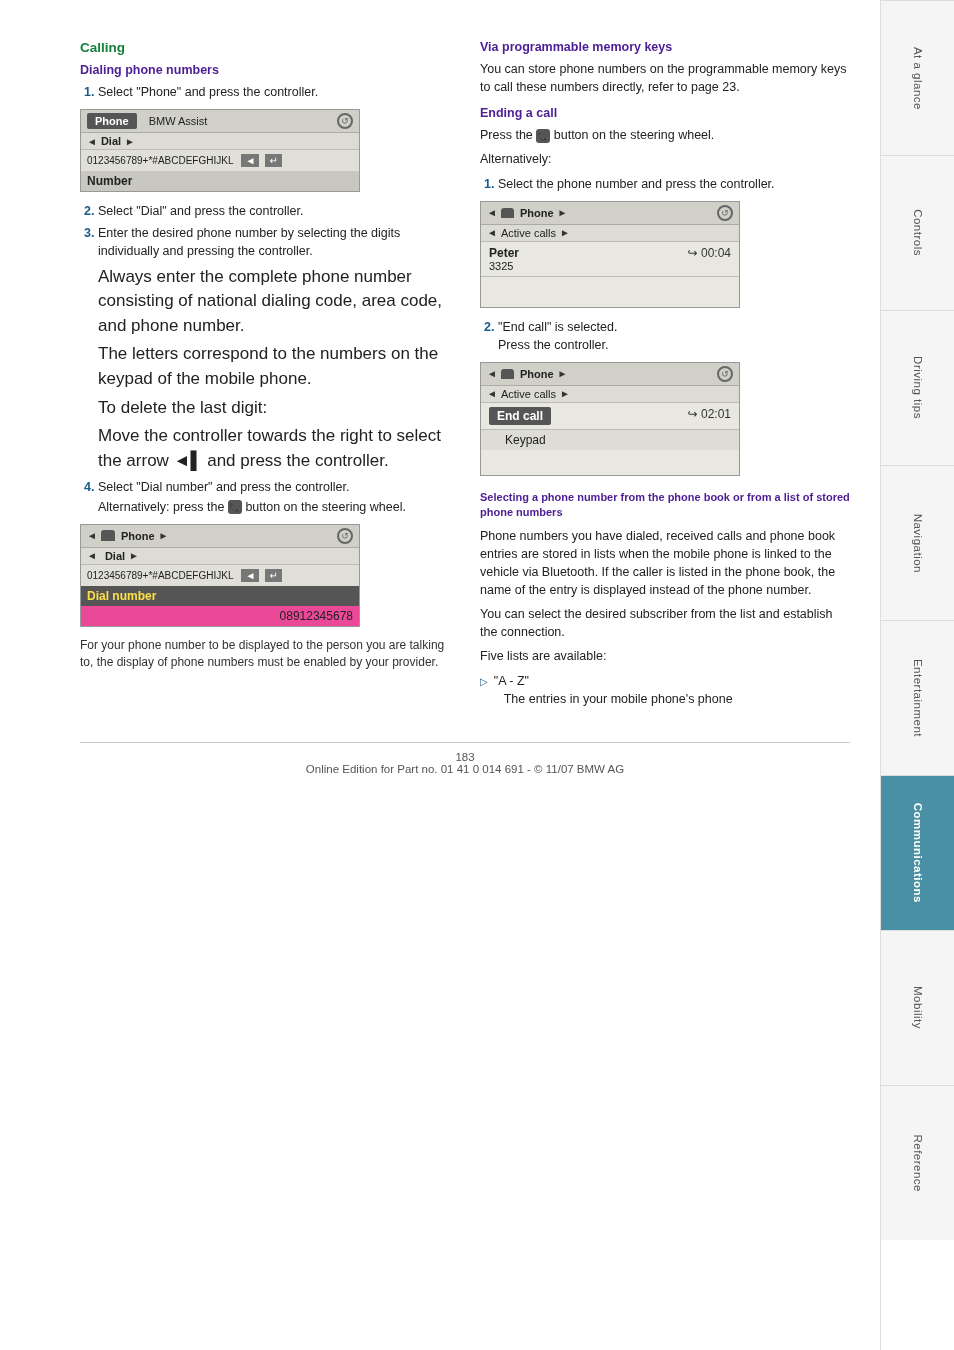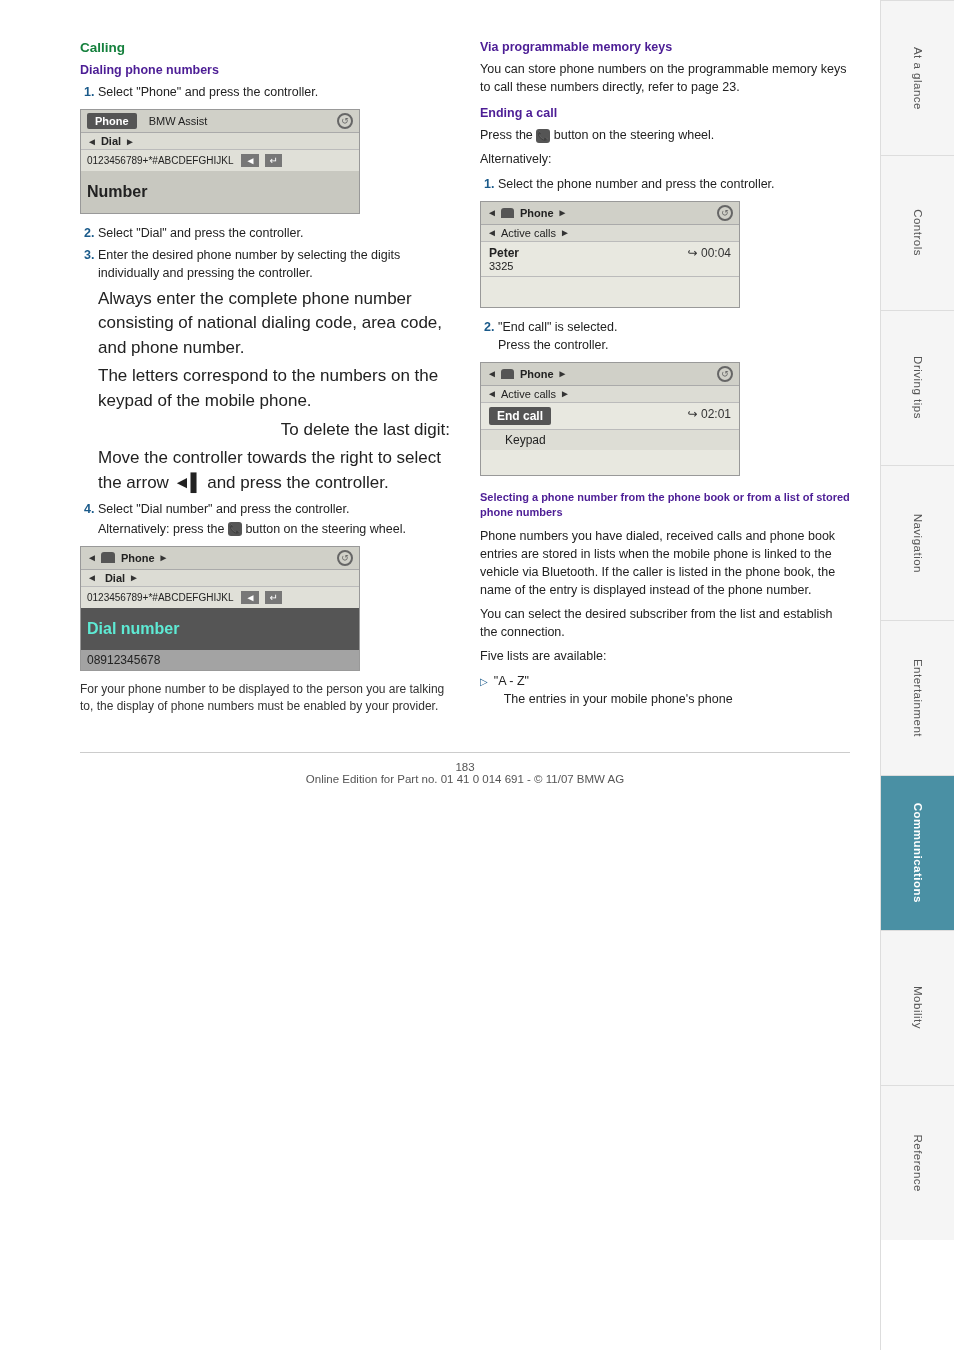--- a/index.html
+++ b/index.html
@@ -138,29 +138,30 @@
     }
     .phone-keyboard-row {
       padding: 4px 6px;
       font-size: 11px;
       background: #e0e0d8;
       display: flex;
       align-items: center;
       gap: 4px;
     }
     .phone-label-row {
-      padding: 12px 6px;
-      font-weight: bold;
-      font-size: 16px;
+      padding: 3px 6px;
+      font-weight: bold;
+      font-size: 12px;
       background: #c8c8c0;
     }
     .phone-value-row {
       padding: 3px 6px;
       font-size: 12px;
-      background: #a3a3a3;
+      background: #ec4899;
+      text-align: right;
     }
 
     
     .phone-call-row {
       display: flex;
       align-items: flex-start;
       justify-content: space-between;
       padding: 4px 8px;
       border-bottom: 1px solid #bbb;
     }
@@ -273,21 +274,21 @@
       </div>
 
       <ol class="steps-list" start="2">
         <li>
           <span>Select "Dial" and press the controller.</span>
         </li>
         <li>
           <span>Enter the desired phone number by selecting the digits individually and pressing the controller.</span>
           <div class="indent-text" style="margin-left:0;margin-top:4px;">Always enter the complete phone number consisting of national dialing code, area code, and phone number.</div>
           <div class="indent-text" style="margin-left:0;">The letters correspond to the numbers on the keypad of the mobile phone.</div>
-          <div class="indent-text" style="margin-left:0;margin-top:4px;text-align:right;">To delete the last digit:</div>
+          <div class="indent-text" style="margin-left:0;margin-top:4px;">To delete the last digit:</div>
           <div class="indent-text" style="margin-left:0;">
             Move the controller towards the right to select the arrow <strong>◄▌</strong> and press the controller.
           </div>
         </li>
         <li style="margin-top:4px;">
           <span>Select "Dial number" and press the controller.</span>
           <div style="margin-top:2px;font-size:12.5px;">
             Alternatively: press the <span style="display:inline-block;width:14px;height:14px;background:#555;border-radius:3px;vertical-align:middle;text-align:center;font-size:9px;color:white;line-height:14px;">📞</span> button on the steering wheel.
           </div>
         </li>
@@ -306,21 +307,21 @@
         <div class="phone-screen-row">
           <span class="arrow">◄</span>
           <span style="font-size:11px;font-weight:bold;margin-left:4px;">Dial</span>
           <span class="arrow" style="margin-left:4px;">►</span>
         </div>
         <div class="phone-keyboard-row">
           <span style="font-size:10px;">0123456789+*#ABCDEFGHIJKL</span>
           <span style="background:#777;color:#fff;padding:1px 4px;font-size:10px;margin-left:4px;">◄</span>
           <span style="background:#777;color:#fff;padding:1px 4px;font-size:10px;margin-left:2px;">↵</span>
         </div>
-        <div class="phone-label-row" style="background:#555;color:#5eead4;">Dial number</div>
+        <div class="phone-label-row" style="background:#555;color:#fde047;">Dial number</div>
         <div class="phone-value-row">08912345678</div>
       </div>
 
       <p class="note-text">For your phone number to be displayed to the person you are talking to, the display of phone numbers must be enabled by your provider.</p>
 
     </div>
 
     <div class="col-right">
 
       <div class="section-title-green">Via programmable memory keys</div>

